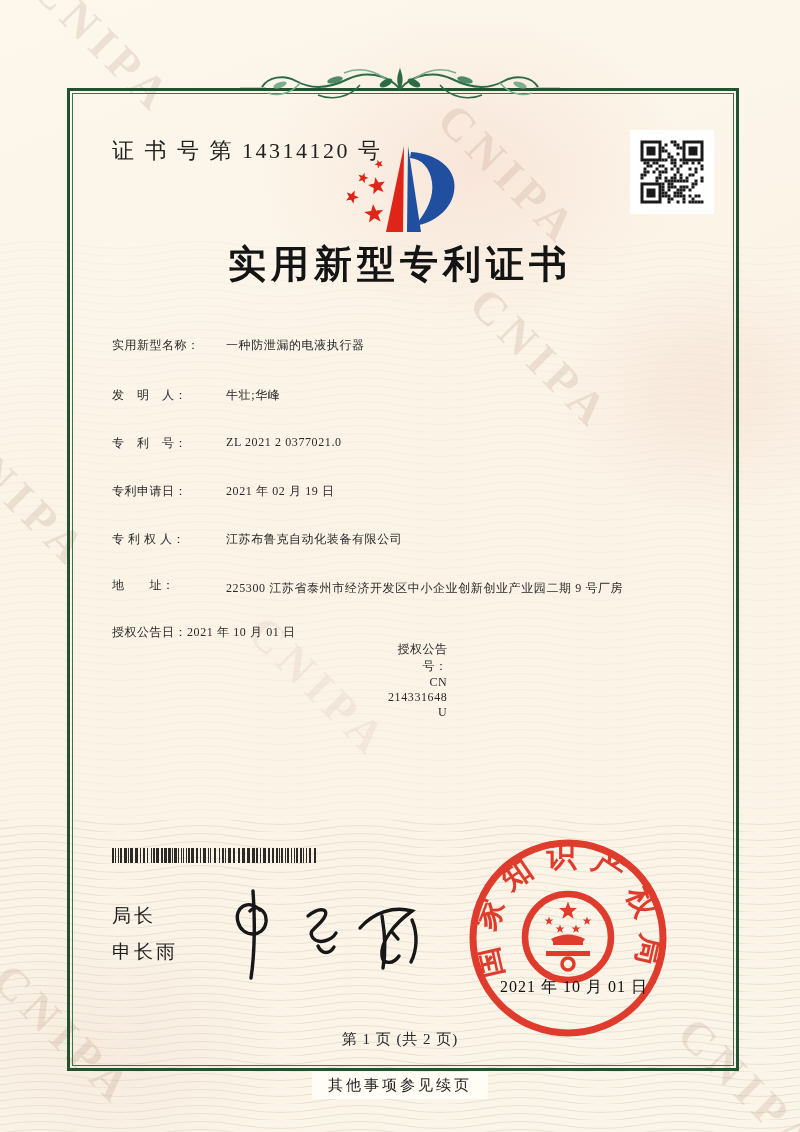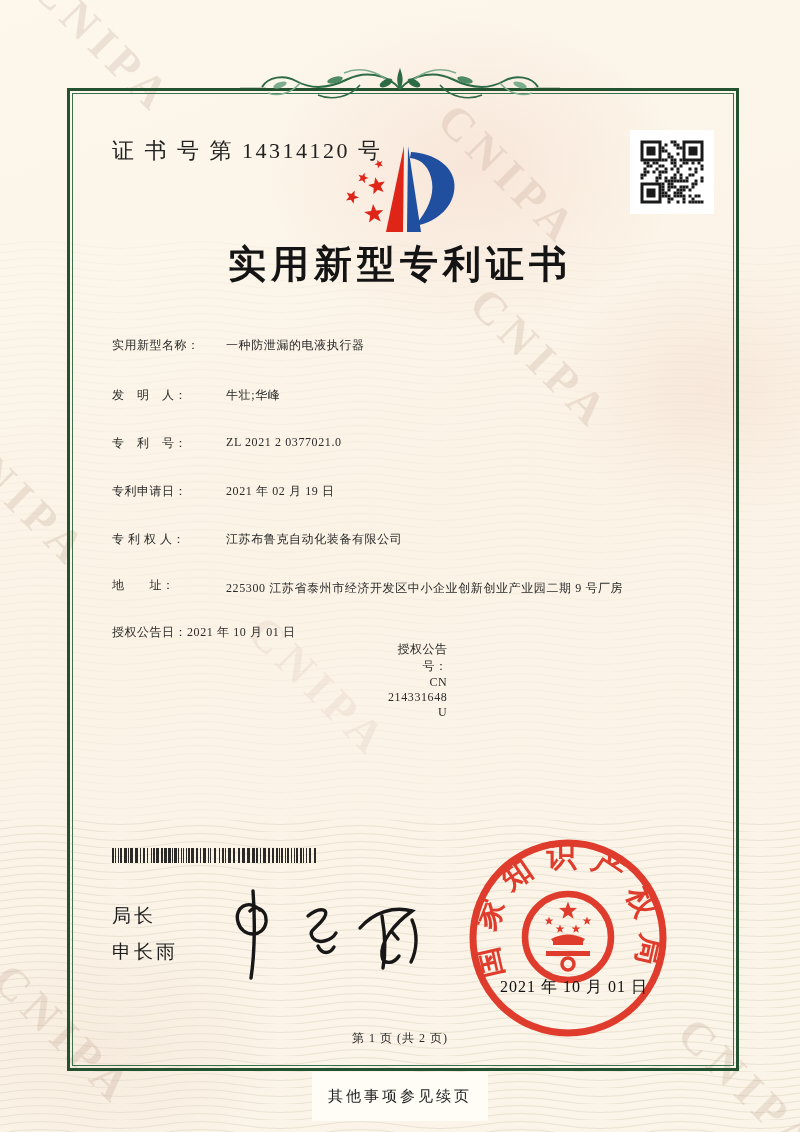--- a/index.html
+++ b/index.html
@@ -21,23 +21,23 @@
   .row{position:absolute;left:112px;font-size:12px;color:#2a2a2a;}
   .lbl{display:inline-block;width:114px;vertical-align:top;letter-spacing:.5px;}
   .val{display:inline-block;vertical-align:top;letter-spacing:.6px;}
   .val-wrap{width:462px;line-height:23px;}
   .grant-lbl{letter-spacing:.5px;}
   .paras{left:100px;top:657px;width:602px;font-size:15.5px;line-height:26px;color:#1f1f1f;}
   .paras p{margin:0;text-indent:2em;letter-spacing:.4px;}
   .director{left:112px;font-size:19px;letter-spacing:3px;color:#1d1d1d;}
   .seal-date{left:498px;top:977px;width:152px;text-align:center;font-size:16px;
              letter-spacing:1px;color:#111;z-index:6;}
-  .page-num{left:67px;top:1030px;width:666px;text-align:center;font-size:12px;color:#2a2a2a;letter-spacing:1px;}
+  .page-num{left:67px;top:1030px;width:666px;text-align:center;font-size:15px;color:#2a2a2a;letter-spacing:1px;}
   .cont-strip{left:50%;top:1072px;transform:translateX(-50%);background:#fffdf6;
-              padding:15px 16px;font-size:15px;letter-spacing:3px;color:#222;}
+              padding:4px 16px;font-size:15px;letter-spacing:3px;color:#222;}
   svg{display:block;}
 </style>
 </head>
 <body>
 
 <div class="page">
 
   <svg class="abs" width="800" height="1132" style="left:0;top:0;z-index:0;">
     <defs>
       <pattern id="wv" width="160" height="16" patternUnits="userSpaceOnUse">

